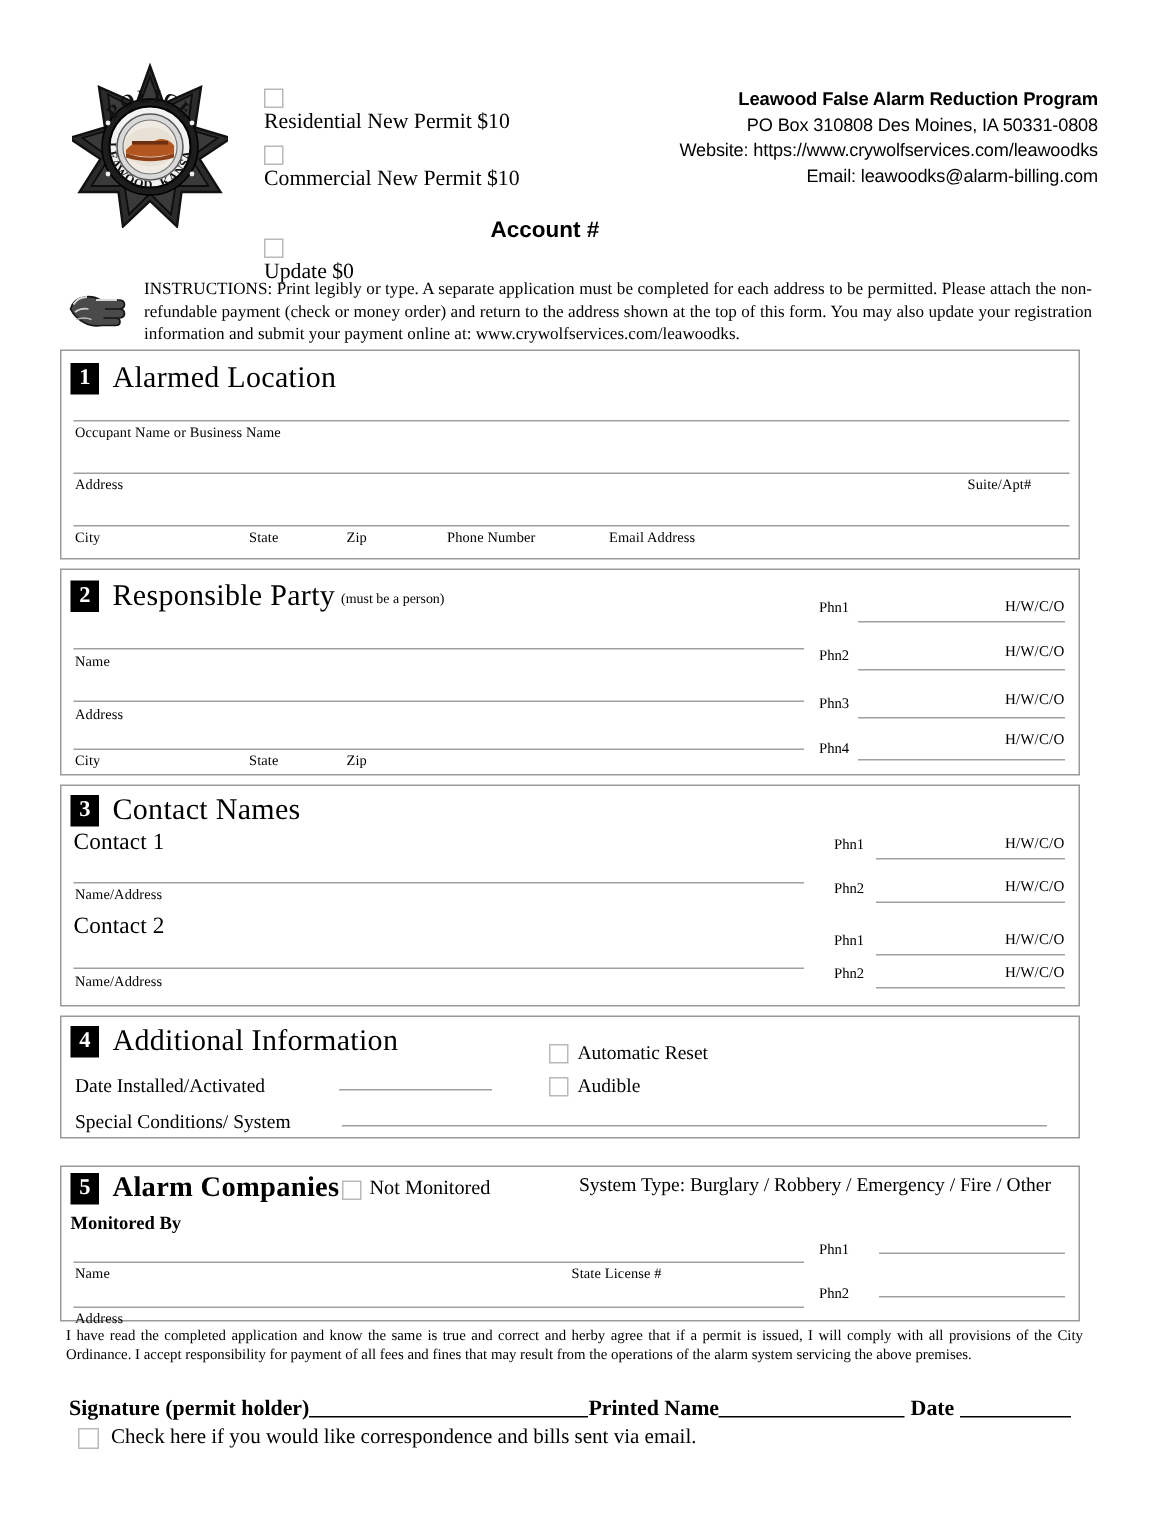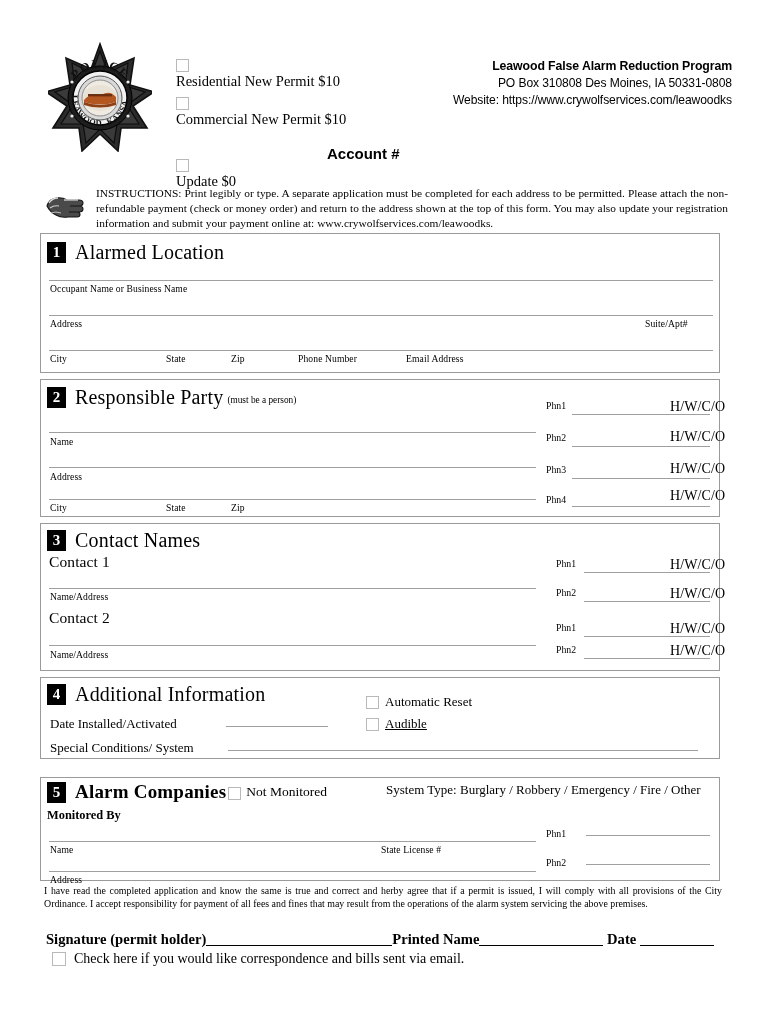--- a/index.html
+++ b/index.html
@@ -51,21 +51,21 @@
     font-size:15px;font-weight:bold;flex:0 0 auto;
   }
   .sec-title{font-size:20px;margin-left:9px;letter-spacing:0.2px;}
   .sec-title.bold{font-weight:bold;font-size:19px;}
   .sec-sub{font-size:9.3px;margin-left:4px;align-self:flex-end;padding-bottom:4px;}
 
   .fline{position:absolute;border-top:1px solid #9f9f9f;}
   .flbl{position:absolute;font-size:9.6px;letter-spacing:0.1px;}
   .flbl.big{font-size:15.5px;}
   .phn{position:absolute;font-size:9.8px;}
-  .hwco{position:absolute;font-size:14px;letter-spacing:0.1px;}
+  .hwco{position:absolute;font-size:10px;letter-spacing:0.1px;}
 
   
   .s4lbl{position:absolute;font-size:13px;}
   .s4chk{position:absolute;display:flex;align-items:center;}
   .s4chk .chk{margin-top:0;margin-right:6px;}
   .s4chk span{font-size:13px;}
 
   
   .s5-not{display:flex;align-items:center;margin-left:2px;}
   .s5-not .chk{margin-top:2px;margin-right:5px;}
@@ -136,20 +136,21 @@
       <div class="opt-row">
         <span class="chk"></span>
         <span class="opt-label">Update $0</span>
       </div>
     </div>
 
     <div class="contact-block">
       <div class="cb-title">Leawood False Alarm Reduction Program</div>
       <div class="cb-line">PO Box 310808 Des Moines, IA 50331-0808</div>
       <div class="cb-line">Website: https://www.crywolfservices.com/leawoodks</div>
+      <div class="cb-line">Email: leawoodks@alarm-billing.com</div>
     </div>
 
     <div class="account">Account #</div>
   </div>
 
   <div class="instructions">
     <div class="hand">
       <svg viewBox="0 0 46 30" xmlns="http://www.w3.org/2000/svg">
         <path d="M3,16 q2,-7 9,-8 q6,-1 11,2 l12,0 q4,0 4,3 q0,3 -4,3 l-9,0 l9,0 q4,0 4,3 q0,3 -4,3 l-10,0 l8,0 q3,0 3,2.5 q0,2.5 -3,2.5 l-9,0 q-7,1 -12,-2 q-6,-3 -9,-9 z" fill="#4a4a4a" stroke="#141414" stroke-width="1.1"></path>
         <path d="M5,13 q3,-5 9,-5" stroke="#dcdcdc" stroke-width="1.3" fill="none"></path>
@@ -254,21 +255,21 @@
       <span class="sec-title">Additional Information</span>
     </div>
 
     <div class="s4lbl" style="left:9px;top:38px;">Date Installed/Activated</div>
     <div class="fline" style="left:185px;top:48px;width:102px;"></div>
 
     <div class="s4chk" style="left:325px;top:16px;">
       <span class="chk"></span>
       <span>Automatic Reset</span>
     </div>
-    <div class="s4chk" style="left:325px;top:38px;text-decoration:underline;">
+    <div class="s4chk" style="left:325px;top:38px;">
       <span class="chk"></span>
       <span>Audible</span>
     </div>
 
     <div class="s4lbl" style="left:9px;top:62px;">Special Conditions/ System</div>
     <div class="fline" style="left:187px;top:72px;width:470px;"></div>
   </div>
 
   <div class="sec" style="top:777px;height:104px;">
     <div class="sec-hd" style="padding-top:3px;">

